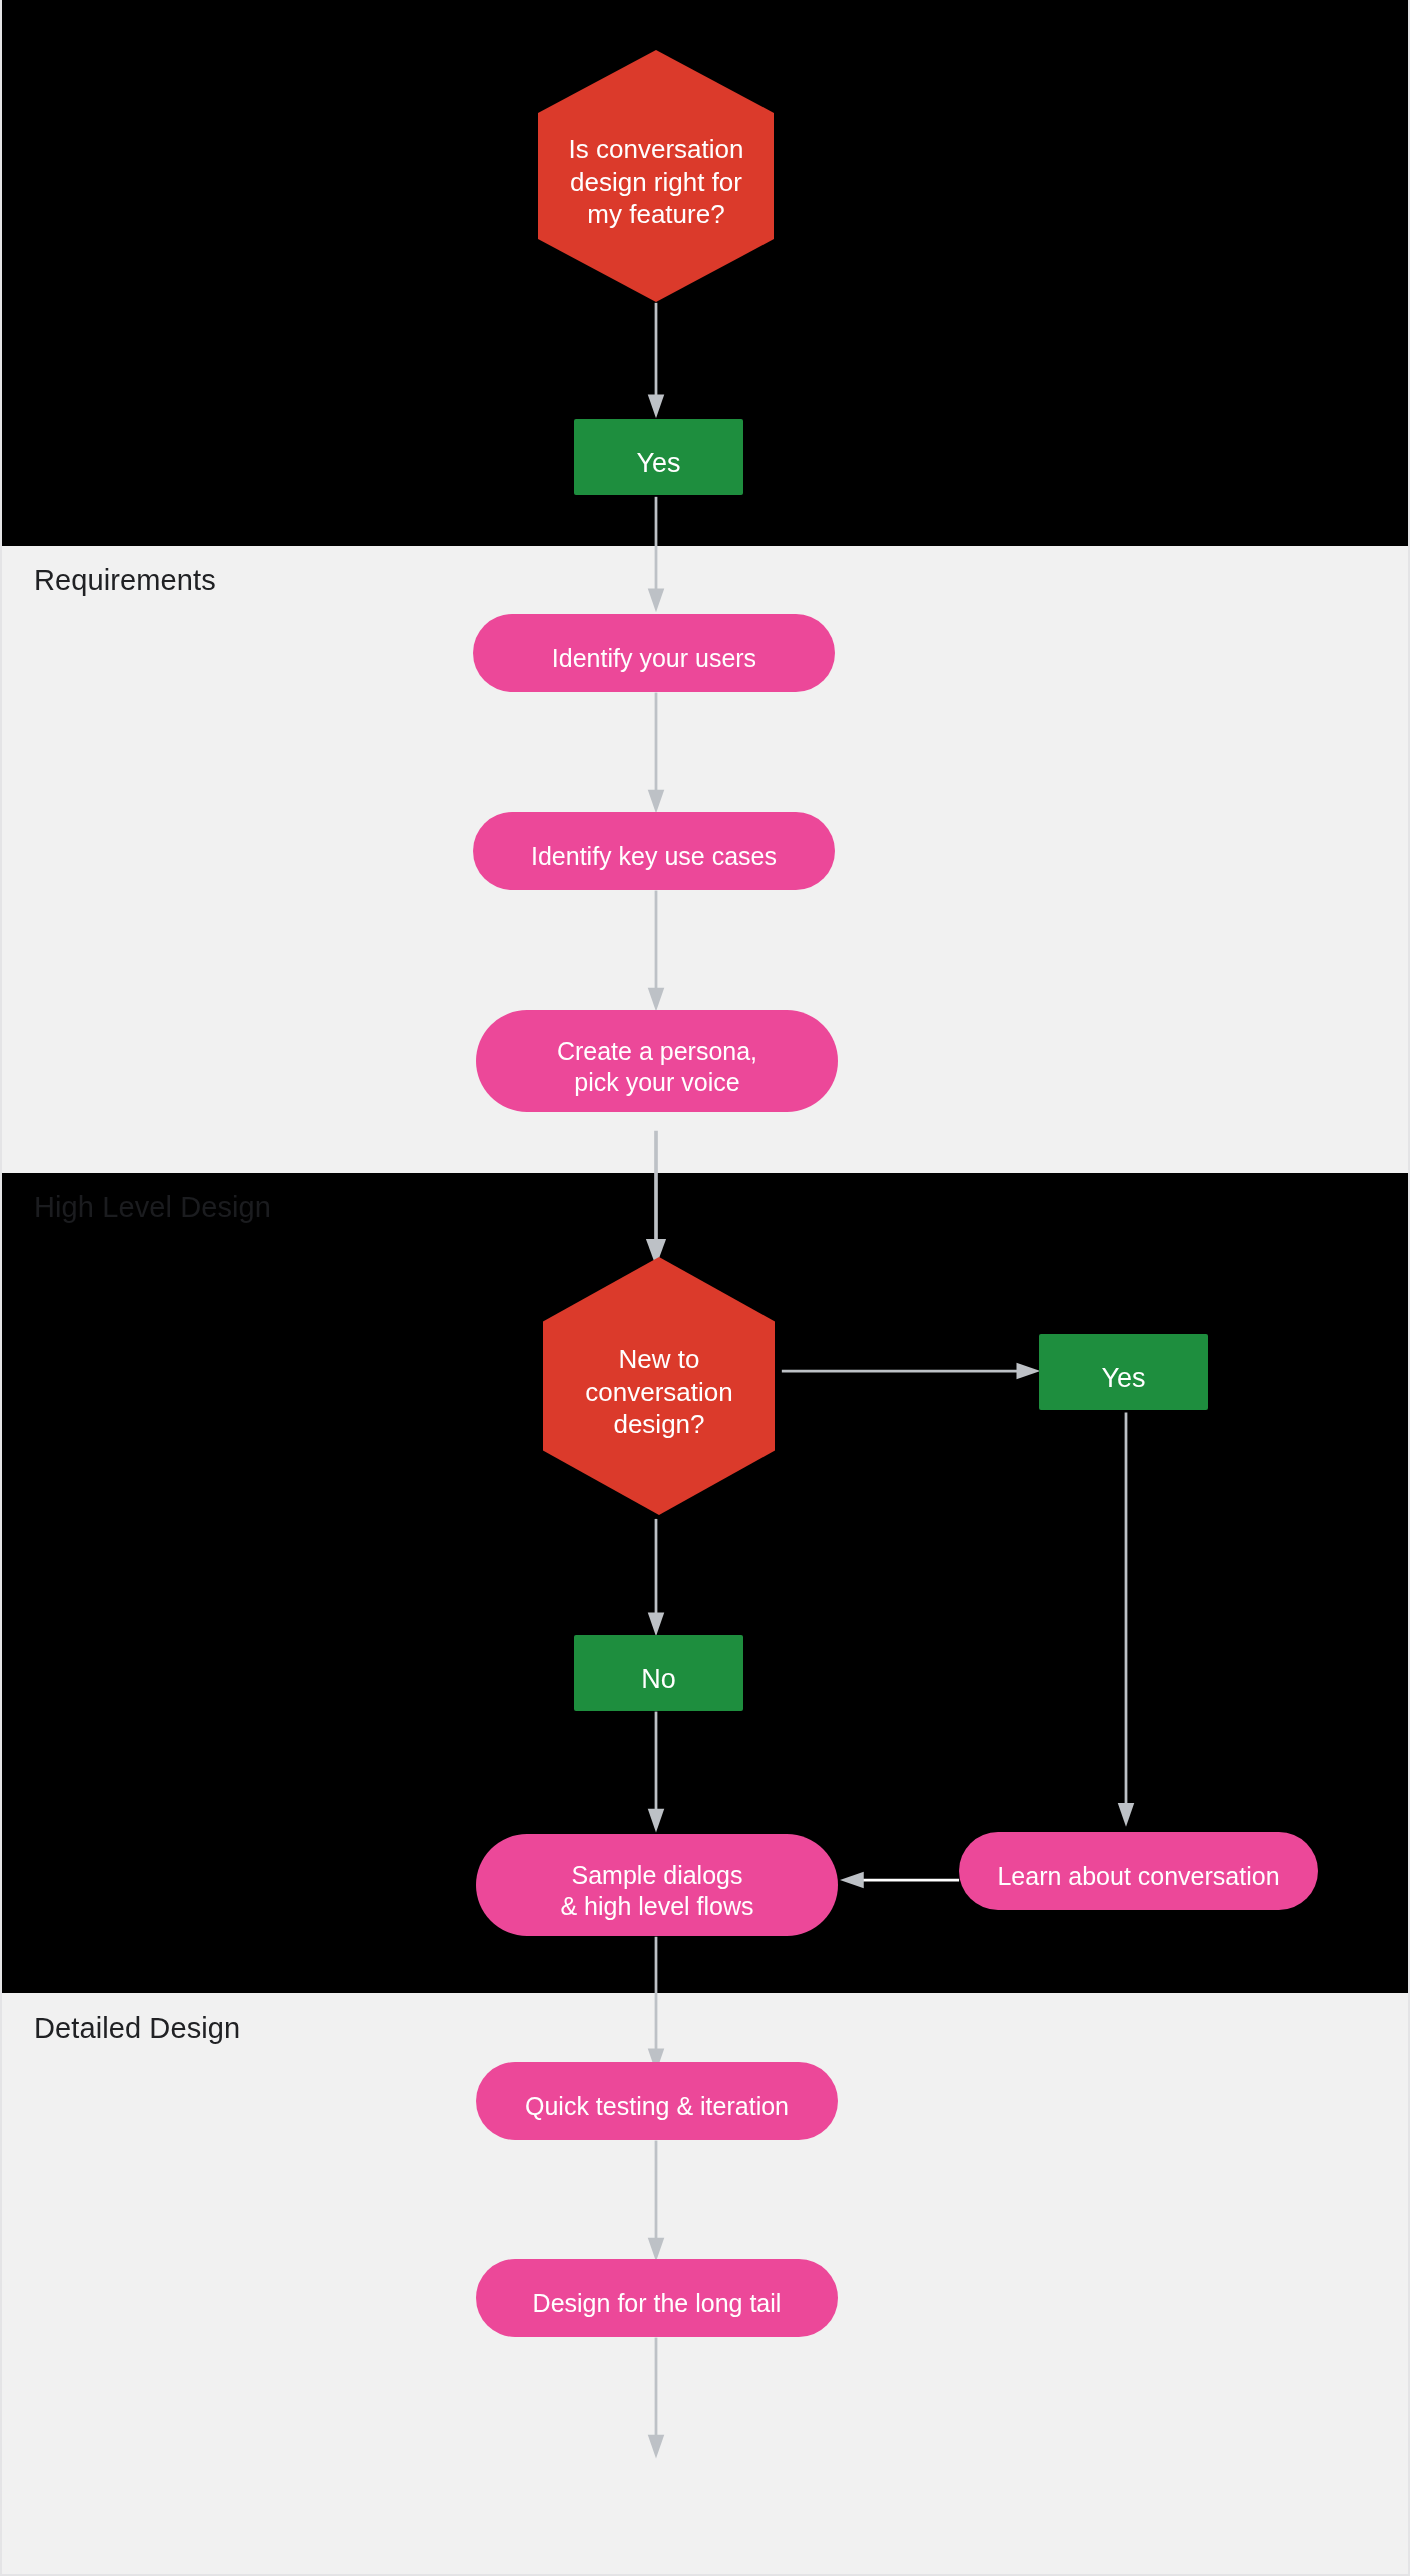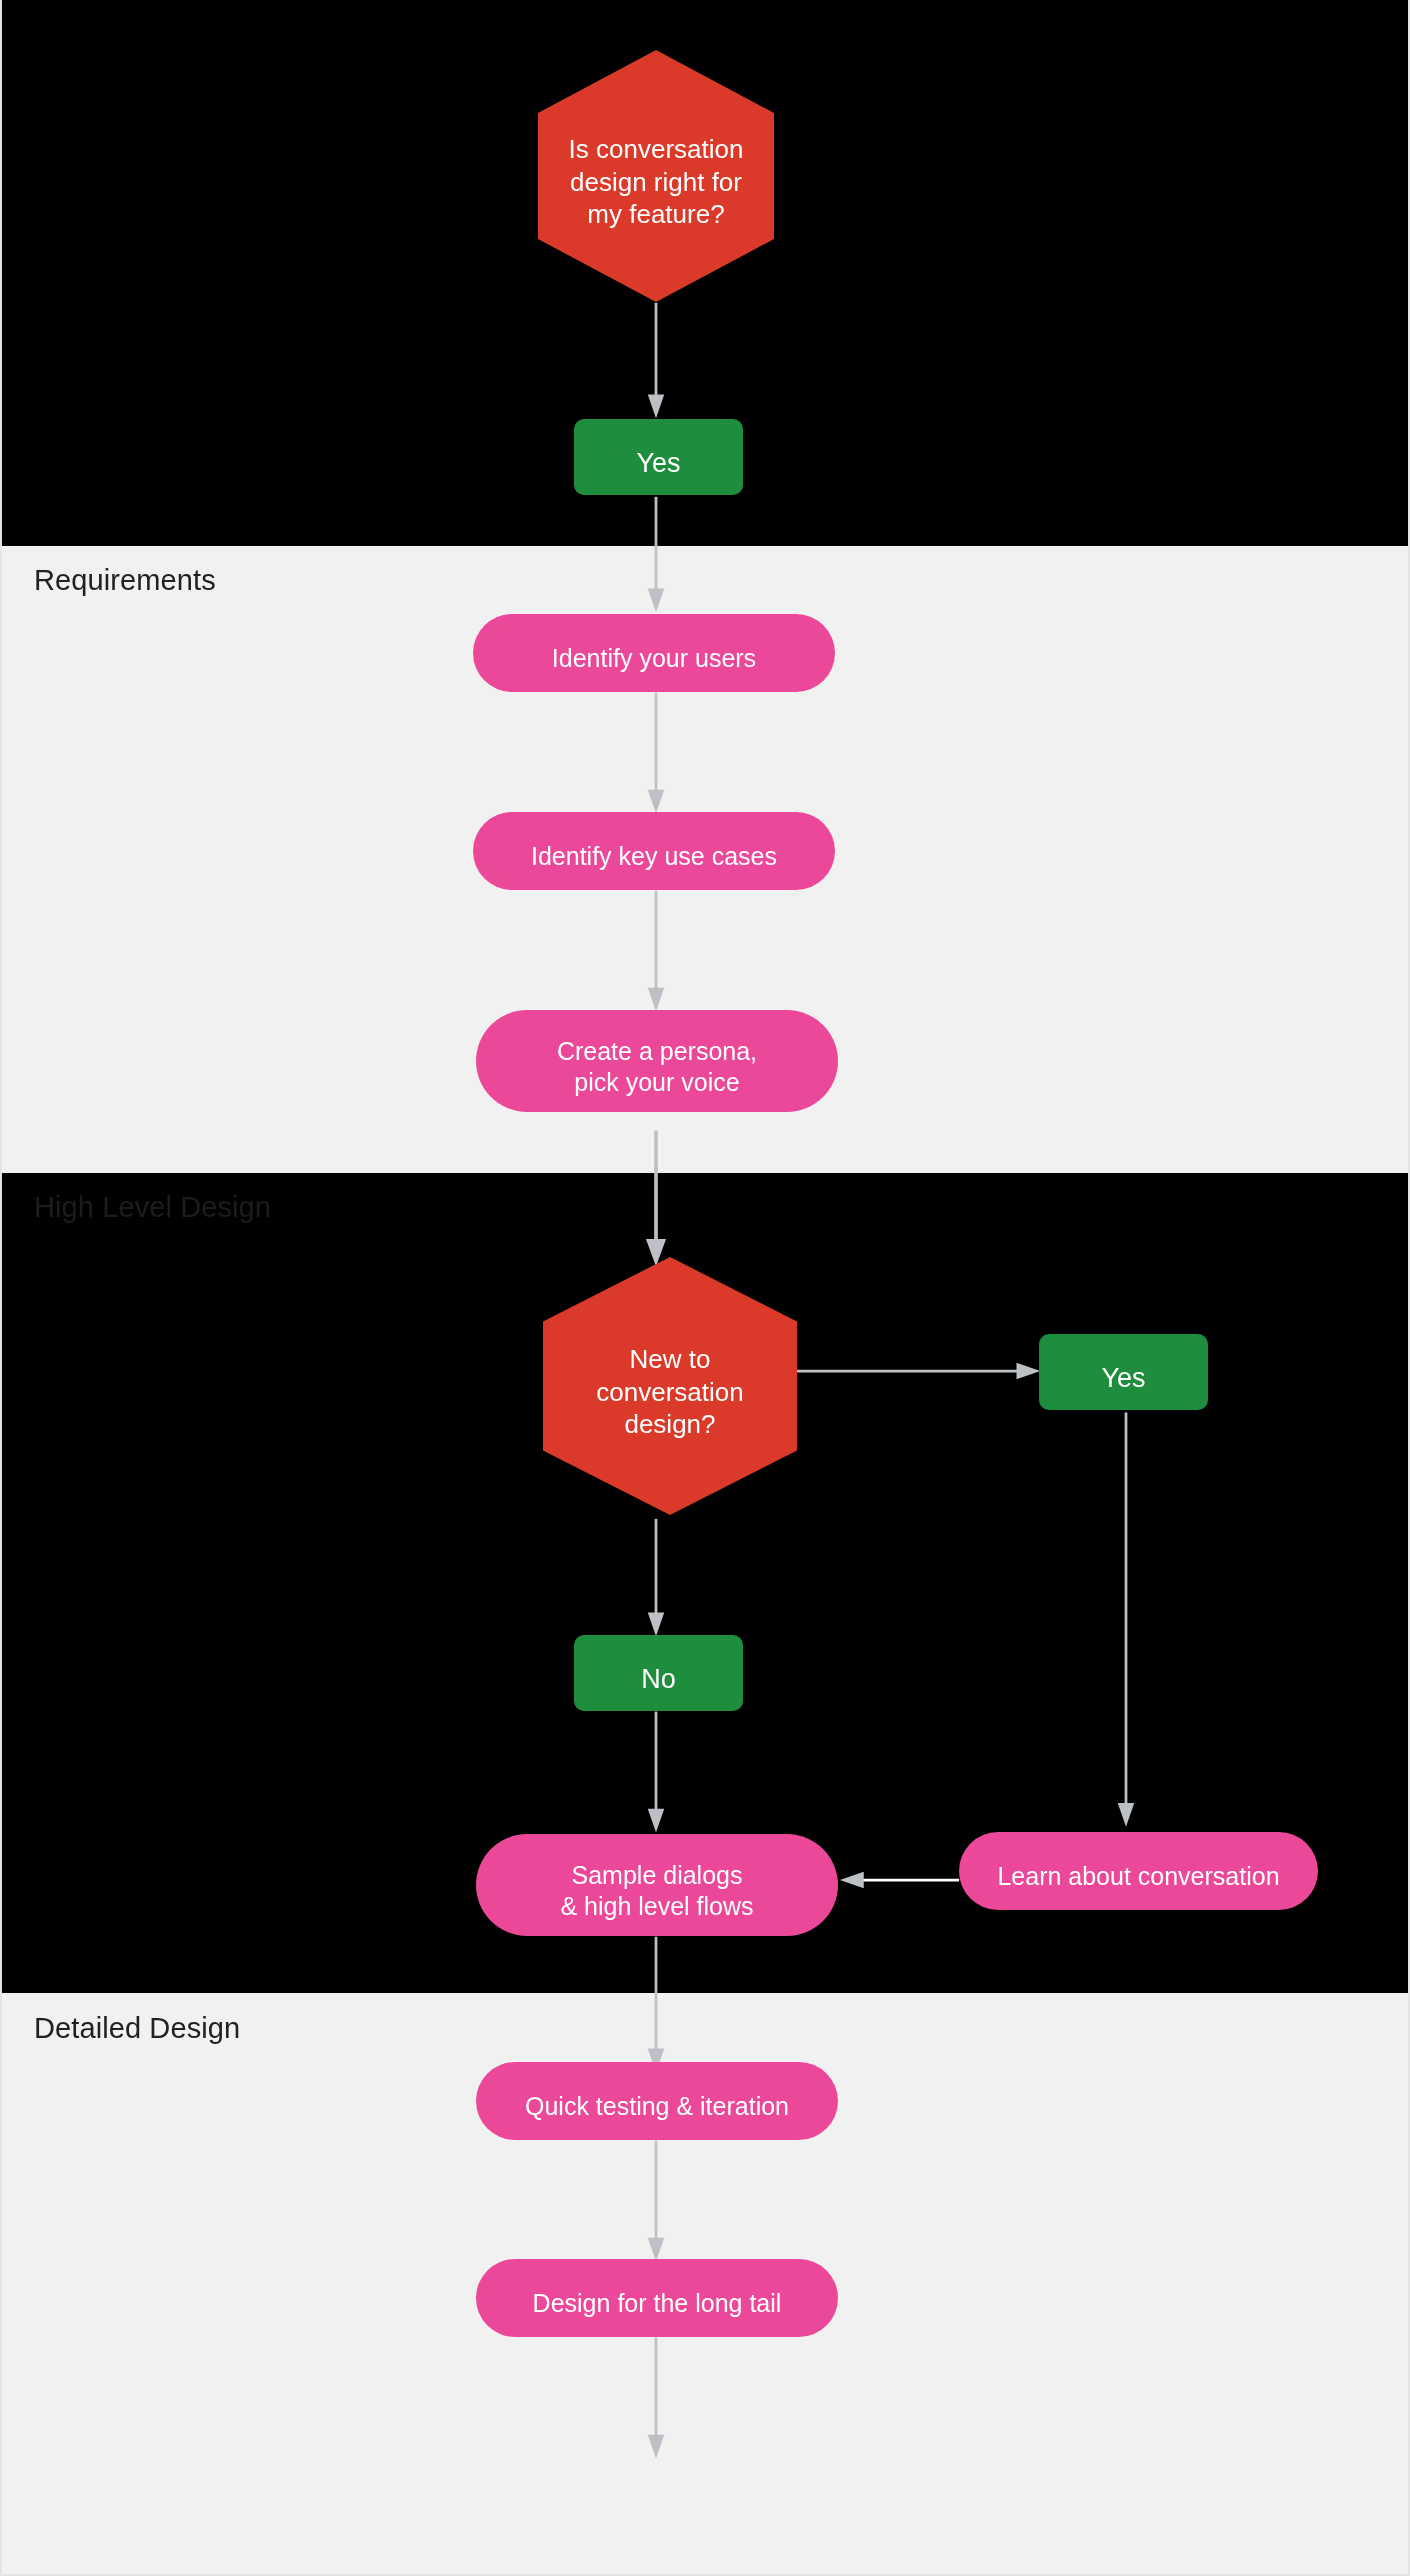--- a/index.html
+++ b/index.html
@@ -57,21 +57,21 @@
 
   .node.pill {
     background: #ec4899;
     border-radius: 927px;
     font-size: 25px;
     padding: 0 20.4px;
   }
 
   .node.rect {
     background: #1e8e3e;
-    border-radius: 10px;
+    border-radius: 2px;
     font-size: 27px;
   }
 
   .node.hex {
     background: #db3a2b;
     font-size: 26px;
     clip-path: polygon(50% 0%, 100% 25%, 100% 75%, 50% 100%, 0% 75%, 0% 25%);
   }
 
   .node .label {
@@ -208,21 +208,21 @@
 
   <div class="node pill" style="left:471px; top:812px; width:362px; height:78px;">
     <span class="label">Identify key use cases</span>
   </div>
 
   <div class="node pill" style="left:474px; top:1010px; width:362px; height:102px;">
     <span class="label">Create a persona,
 pick your voice</span>
   </div>
 
-  <div class="node hex" style="left:541px; top:1257px; width:254px; height:258px;">
+  <div class="node hex" style="left:541px; top:1257px; width:232px; height:258px;">
     <span class="label">New to
 conversation
 design?</span>
   </div>
 
   <div class="node rect" style="left:1037px; top:1334px; width:169px; height:76px;">
     <span class="label">Yes</span>
   </div>
 
   <div class="node rect" style="left:572px; top:1635px; width:169px; height:76px;align-items:center;">

